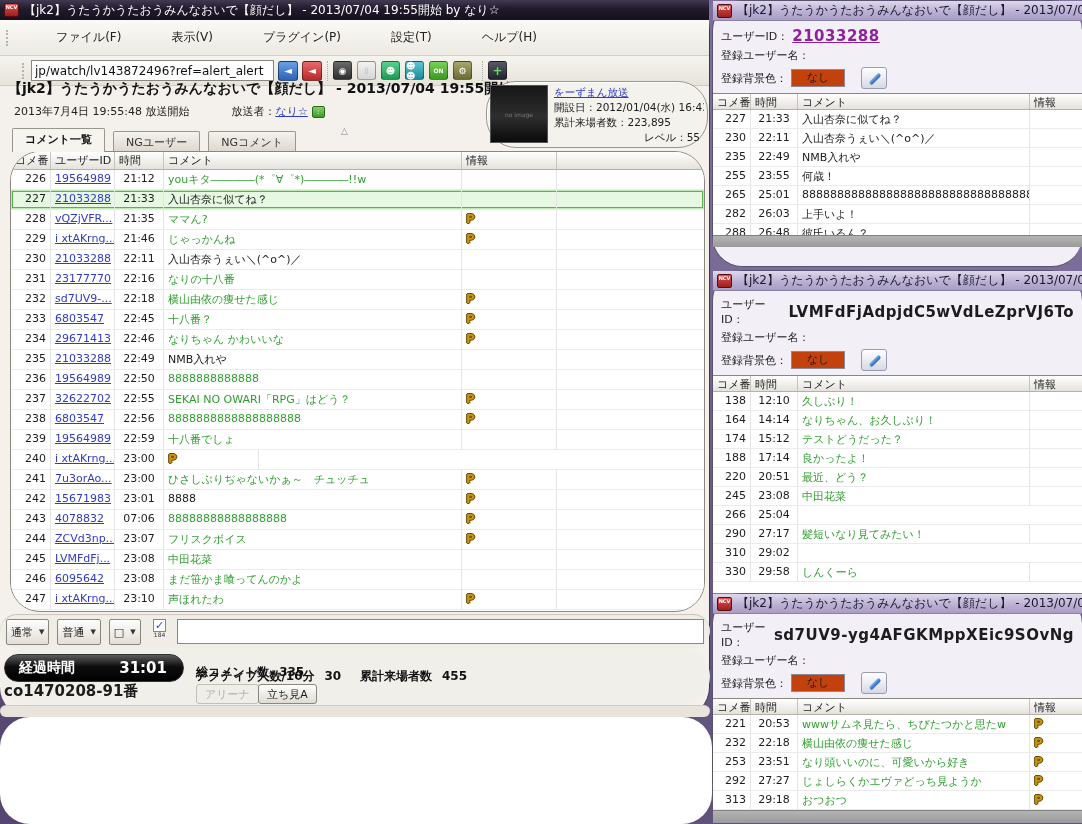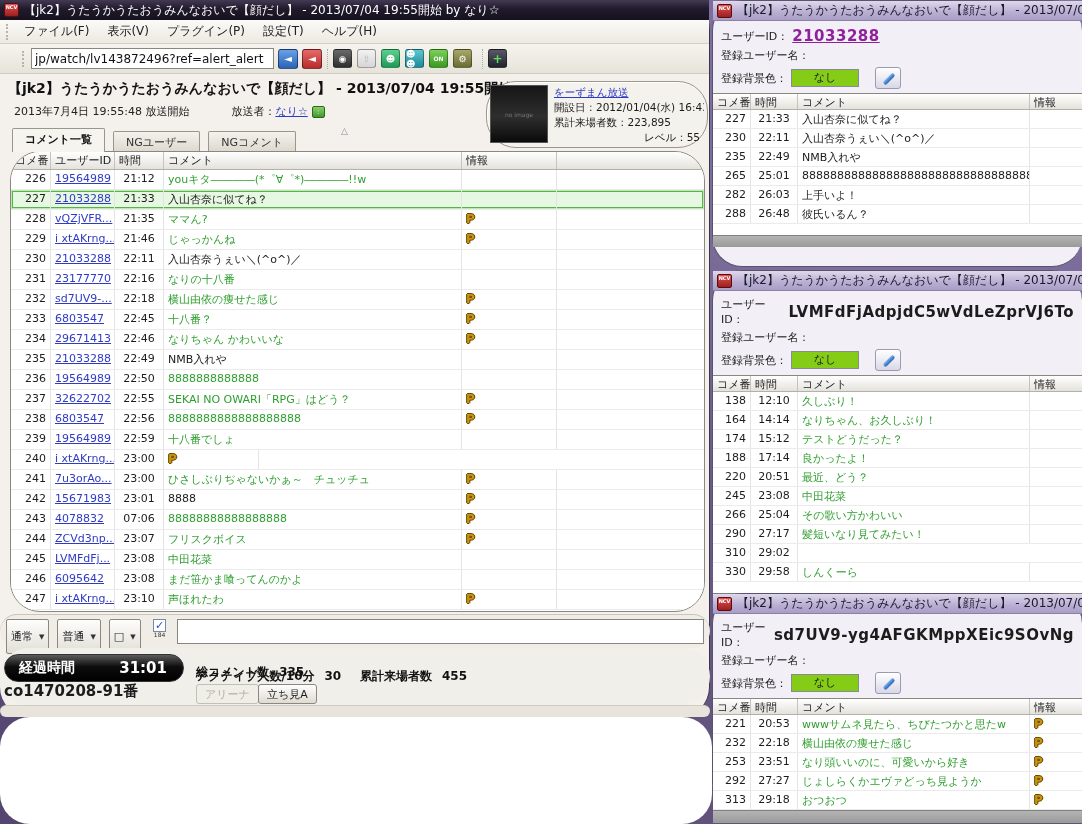--- a/index.html
+++ b/index.html
@@ -16,21 +16,21 @@
   .titlebar-dark {
     height:20px; background:linear-gradient(#433a52,#201a2c 45%,#16111f);
     color:#fff; display:flex; align-items:center; padding:0 4px; font-size:12px;
     white-space:nowrap; overflow:hidden;
   }
   .ncv-ico {
     width:15px; height:14px; background:linear-gradient(#e05050,#9c1f1f); border:1px solid #5a0d0d;
     color:#fff; font-size:5px; font-weight:bold; line-height:6px; text-align:center;
     margin-right:5px; flex:none; border-radius:2px;
   }
-  .menubar { height:24px; background:linear-gradient(#fbfaf7,#ece9e2); border-bottom:1px solid #d4d0c8; display:flex; align-items:center; padding-left:4px; }
+  .menubar { height:36px; background:linear-gradient(#fbfaf7,#ece9e2); border-bottom:1px solid #d4d0c8; display:flex; align-items:center; padding-left:4px;gap:32px; }
   .grip { width:3px; height:16px; border-left:2px dotted #b8b4aa; margin:0 6px 0 2px; }
   .menu-item { padding:3px 9px; font-size:12px; color:#222; }
   .toolbar { height:30px; background:linear-gradient(#f6f4ef,#e6e3da); border-bottom:1px solid #cfccc2; display:flex; align-items:center; padding-left:20px; }
   .addr {
     width:243px; height:21px; border:1px solid #8a887e; background:#fff; font-size:12px;
     padding:2px 3px; font-family:"DejaVu Sans","Liberation Sans",sans-serif; color:#111;
   }
   .tbtn { width:20px; height:20px; border-radius:3px; margin-left:4px; display:flex; align-items:center; justify-content:center; color:#fff; font-size:10px; border:1px solid rgba(0,0,0,.45); }
   .tbtn.blue { background:linear-gradient(#6aa0e8,#2a62b8); }
   .tbtn.red  { background:linear-gradient(#e86a6a,#b82a2a); }
@@ -79,21 +79,21 @@
   .tbl-main .c.time { width:49px; flex:none; }
   .tbl-main .c.text { width:298px; flex:none; }
   .tbl-main .c.info { width:95px; flex:none; }
   .tbl-main .c.rest { flex:1; border-right:none; }
   .tbl-user .c.no   { width:38px; flex:none; }
   .tbl-user .c.time { width:47px; flex:none; }
   .tbl-user .c.text { flex:1; }
   .tbl-user .c.info { width:52px; flex:none; border-right:none; }
 
   .ctrlrow { left:0; top:614px; width:710px; height:34px; background:#efede6; border-top:1px solid #c9c5ba; padding:4px 0 0 6px; display:flex; align-items:flex-start; }
-  .combo { height:35px; border:1px solid #8a887e; border-radius:2px; background:linear-gradient(#fdfdfc,#e2dfd7); display:flex; align-items:center; padding:0 4px; margin-right:8px; font-size:11px; }
+  .combo { height:26px; border:1px solid #8a887e; border-radius:2px; background:linear-gradient(#fdfdfc,#e2dfd7); display:flex; align-items:center; padding:0 4px; margin-right:8px; font-size:11px; }
   .combo .arr { font-size:7px; margin-left:6px; color:#333; }
   .chkwrap { width:18px; margin:0 8px 0 2px; text-align:center; }
   .chk { width:13px; height:13px; background:#fff; border:1px solid #7a87a8; display:inline-block; color:#2a4ac8; font-size:11px; line-height:12px; font-weight:bold; }
   .chklabel { font-size:6px; line-height:6px; color:#333; }
   .cmt-input { flex:1; height:25px; margin-right:6px; border:1px solid #8a887e; background:#fff; font-size:12px; padding:0 4px; }
 
   .statusarea { left:0; top:648px; width:710px; height:57px; background:#f0efe9; }
   .pill { left:4px; top:654px; width:180px; height:28px; border-radius:14px; background:linear-gradient(#5c5c5c,#0d0d0d 45%,#000); border:1px solid #333; color:#fff; display:flex; align-items:center; justify-content:space-between; padding:0 16px 0 14px; }
   .pill .lab { font-size:14px; font-weight:bold; }
   .pill .val { font-size:15px; font-weight:bold; }
@@ -110,21 +110,21 @@
   .titlebar-lav {
     height:20px; background:linear-gradient(#ded8ec,#b9aed2 60%,#a99dc6);
     border-bottom:1px solid #8a82a4; color:#18182a; display:flex; align-items:center;
     padding:0 4px; font-size:12px; white-space:nowrap; overflow:hidden;
   }
   .uform { padding:6px 8px 0; font-size:11px; }
   .uid-line { display:flex; align-items:center; margin-bottom:3px; }
   .uid-big { font-size:15px; font-weight:bold; margin-left:4px; letter-spacing:0.5px; white-space:nowrap; }
   .uid-purple { color:#90219c; text-decoration:underline; cursor:pointer; }
   .formline { margin-bottom:4px; display:flex; align-items:center; }
-  .nashi { width:68px; height:18px; border:1px solid #8a8a96; background:#84cc16; text-align:center; line-height:16px; margin-left:4px; }
+  .nashi { width:54px; height:18px; border:1px solid #8a8a96; background:#c2410c; text-align:center; line-height:16px; margin-left:4px; }
   .wrench-btn { width:26px; height:22px; margin-left:16px; border:1px solid #9a9ab0; border-radius:3px; background:linear-gradient(#ffffff,#d8d8e6); position:relative; }
   .wrench-bar { position:absolute; left:6px; top:9px; width:14px; height:4px; border-radius:2px; background:linear-gradient(#7ab4f0,#2a62b8); transform:rotate(-45deg); }
   .utbl { border-top:1px solid #8a877d; background:#fff; overflow:hidden; }
   .graystrip { background:linear-gradient(#b4b4b4,#9a9a9a); border-top:1px solid #808080; }
 
   [data-interactable="true"] { cursor:default; }
 </style>
 </head>
 <body>
 
@@ -455,20 +455,26 @@
           <span class="c text black" data-interactable="false">入山杏奈うぇい＼(^o^)／</span>
           <span class="c info" data-interactable="false"></span>
         </div>
         <div class="trow" data-interactable="true">
           <span class="c no" data-interactable="false">235</span>
           <span class="c time" data-interactable="false">22:49</span>
           <span class="c text black" data-interactable="false">NMB入れや</span>
           <span class="c info" data-interactable="false"></span>
         </div>
         <div class="trow" data-interactable="true">
+          <span class="c no" data-interactable="false">255</span>
+          <span class="c time" data-interactable="false">23:55</span>
+          <span class="c text black" data-interactable="false">何歳！</span>
+          <span class="c info" data-interactable="false"></span>
+        </div>
+        <div class="trow" data-interactable="true">
           <span class="c no" data-interactable="false">265</span>
           <span class="c time" data-interactable="false">25:01</span>
           <span class="c text black" data-interactable="false">888888888888888888888888888888888</span>
           <span class="c info" data-interactable="false"></span>
         </div>
         <div class="trow" data-interactable="true">
           <span class="c no" data-interactable="false">282</span>
           <span class="c time" data-interactable="false">26:03</span>
           <span class="c text black" data-interactable="false">上手いよ！</span>
           <span class="c info" data-interactable="false"></span>
@@ -545,21 +551,20 @@
         </div>
         <div class="trow" data-interactable="true">
           <span class="c no" data-interactable="false">245</span>
           <span class="c time" data-interactable="false">23:08</span>
           <span class="c text green" data-interactable="false">中田花菜</span>
           <span class="c info" data-interactable="false"></span>
         </div>
         <div class="trow" data-interactable="true">
           <span class="c no" data-interactable="false">266</span>
           <span class="c time" data-interactable="false">25:04</span>
-          <span class="c text green" data-interactable="false">その歌い方かわいい</span>
           <span class="c info" data-interactable="false"></span>
         </div>
         <div class="trow" data-interactable="true">
           <span class="c no" data-interactable="false">290</span>
           <span class="c time" data-interactable="false">27:17</span>
           <span class="c text green" data-interactable="false">髪短いなり見てみたい！</span>
           <span class="c info" data-interactable="false"></span>
         </div>
         <div class="trow" data-interactable="true">
           <span class="c no" data-interactable="false">310</span>

